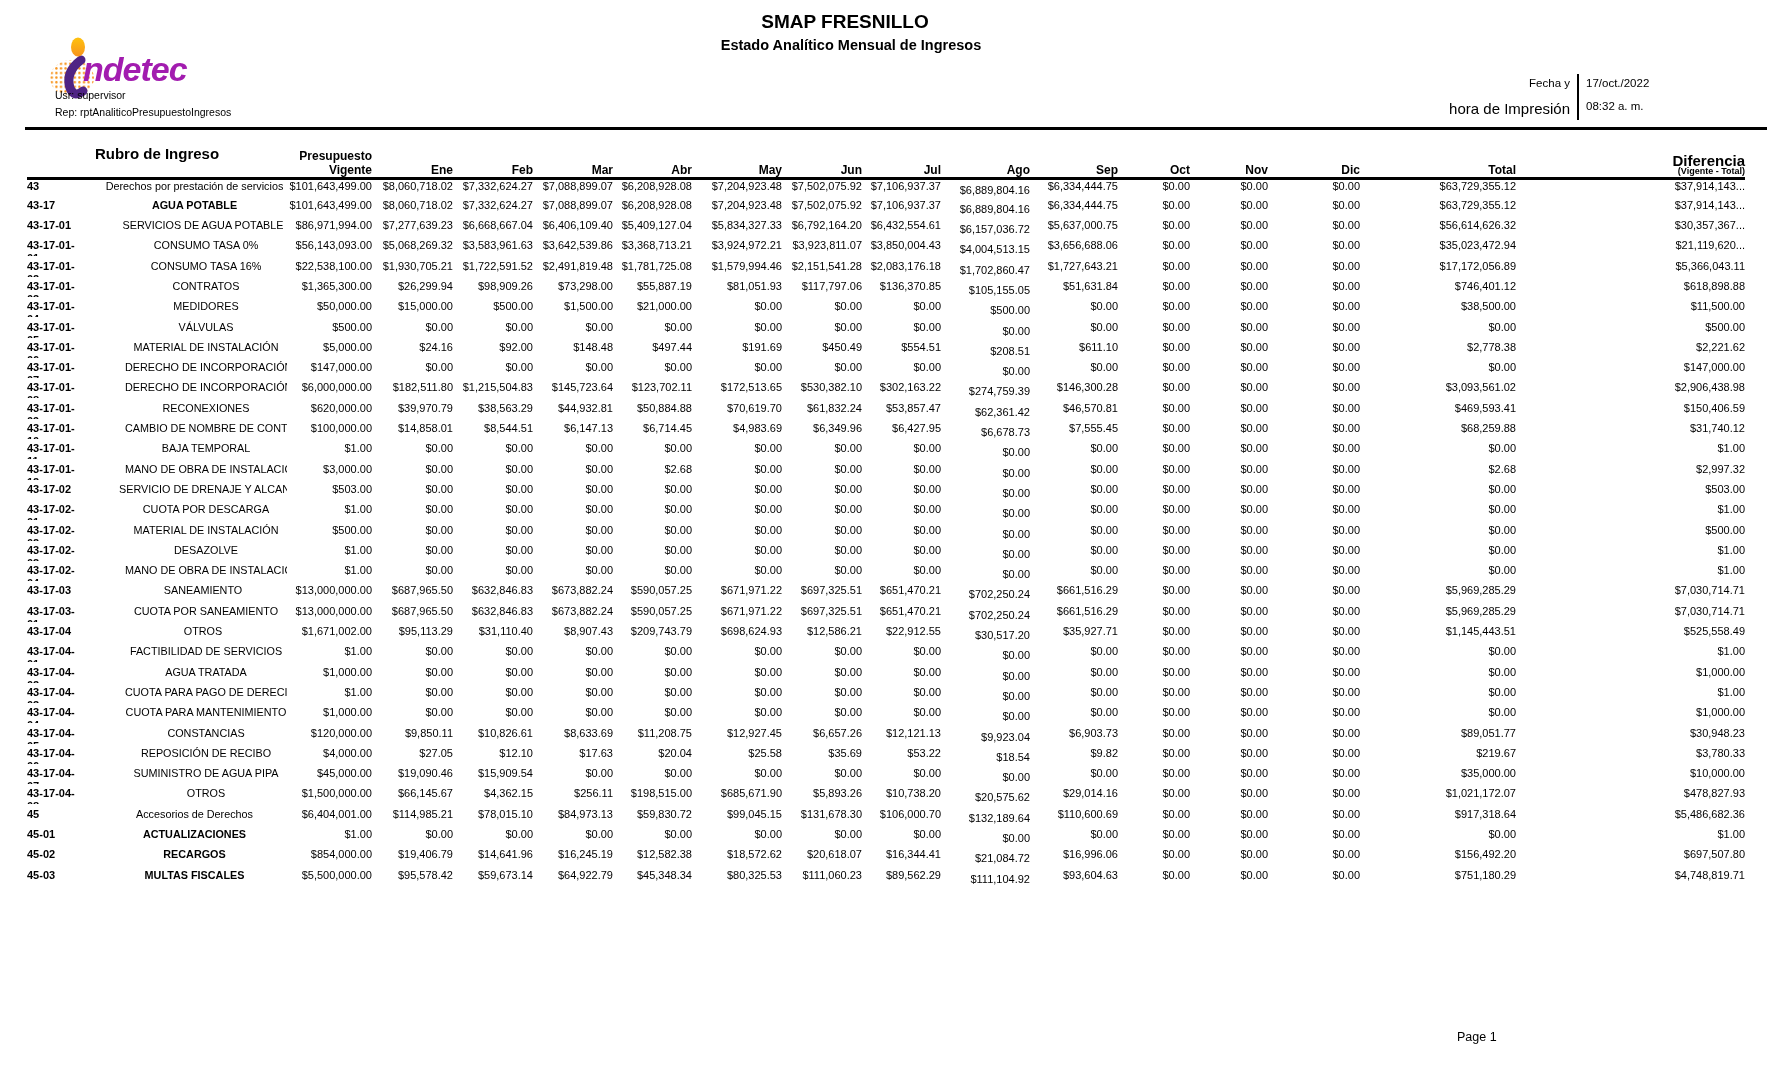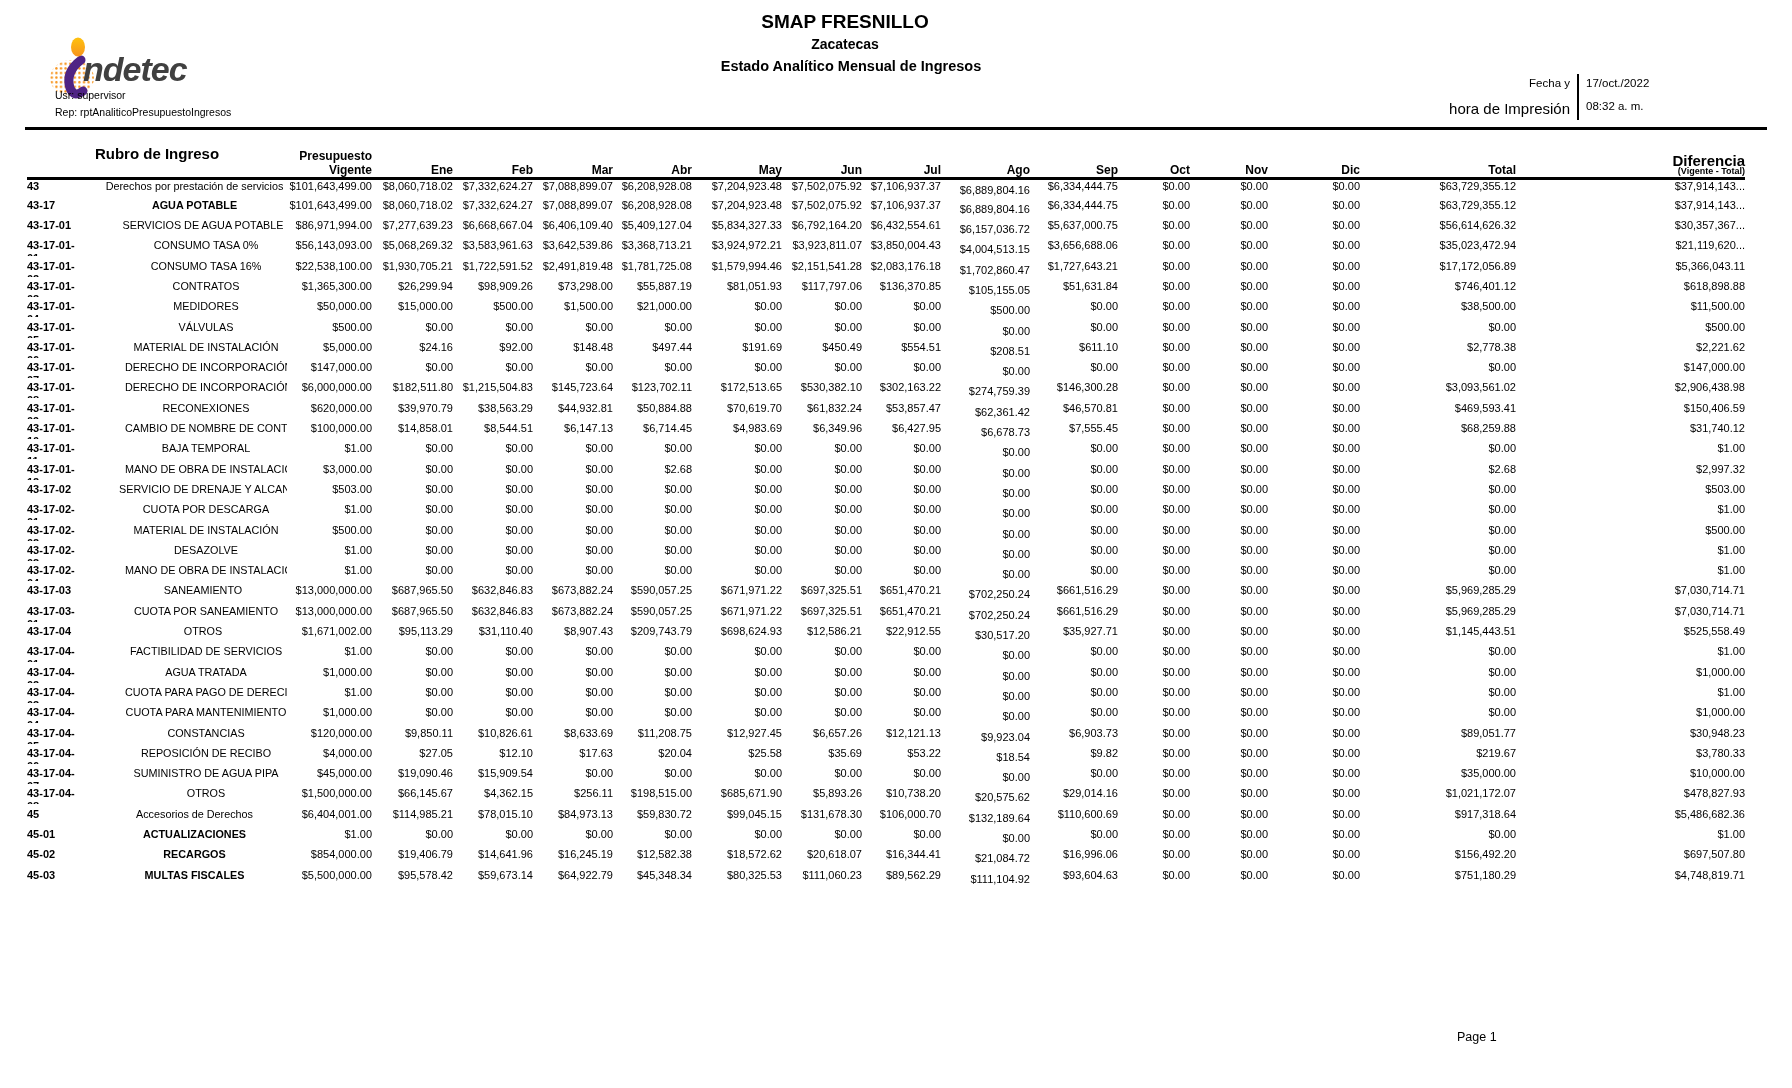--- a/index.html
+++ b/index.html
@@ -2,21 +2,21 @@
 <html><head>
 <meta charset="utf-8">
 <style>
   html,body{margin:0;padding:0;background:#fff;}
   .page{position:relative;width:1792px;height:1088px;background:#ffffff;overflow:hidden;
         font-family:"Liberation Sans",sans-serif;color:#000;}
 
   
   .logo{position:absolute;left:45px;top:34px;width:190px;height:66px;}
   .logo-text{position:absolute;left:38px;top:16px;font-size:34px;font-weight:bold;font-style:italic;
-             color:#404040;letter-spacing:-1px;}
+             color:#a21caf;letter-spacing:-1px;}
   .logo-svg{position:absolute;left:0;top:0;}
   .usr-line{position:absolute;left:55px;top:89px;font-size:10.5px;}
   .rep-line{position:absolute;left:55px;top:106px;font-size:10.5px;}
 
   
   .titles{position:absolute;left:0;top:10px;width:1690px;text-align:center;}
   .t1{font-size:19px;font-weight:bold;line-height:24px;}
   .t2{font-size:14px;font-weight:bold;line-height:21px;}
   .t3{font-size:14.5px;font-weight:bold;line-height:22px;padding-left:12px;}
   .t4{font-size:13px;font-weight:bold;line-height:22px;}
@@ -78,21 +78,20 @@
       <path d="M36 26 Q20 38 25 54 Q29 64 38 57" stroke="#4f2384" stroke-width="9" fill="none" stroke-linecap="round"></path>
       <ellipse cx="33" cy="13" rx="7" ry="9.5" fill="url(#amber)"></ellipse>
     </svg>
     <span class="logo-text">ndetec</span>
   </div>
   <div class="usr-line">Usr: supervisor</div>
   <div class="rep-line">Rep: rptAnaliticoPresupuestoIngresos</div>
 
   <div class="titles">
     <div class="t1">SMAP FRESNILLO</div>
-    <div class="t2">Zacatecas</div>
     <div class="t3">Estado Analítico Mensual de Ingresos</div>
   </div>
 
   <div class="pi-l1">Fecha y</div>
   <div class="pi-l2">hora de Impresión</div>
   <div class="pi-rule"></div>
   <div class="pi-v1">17/oct./2022</div>
   <div class="pi-v2">08:32 a. m.</div>
 
   <div class="rule-top"></div>

